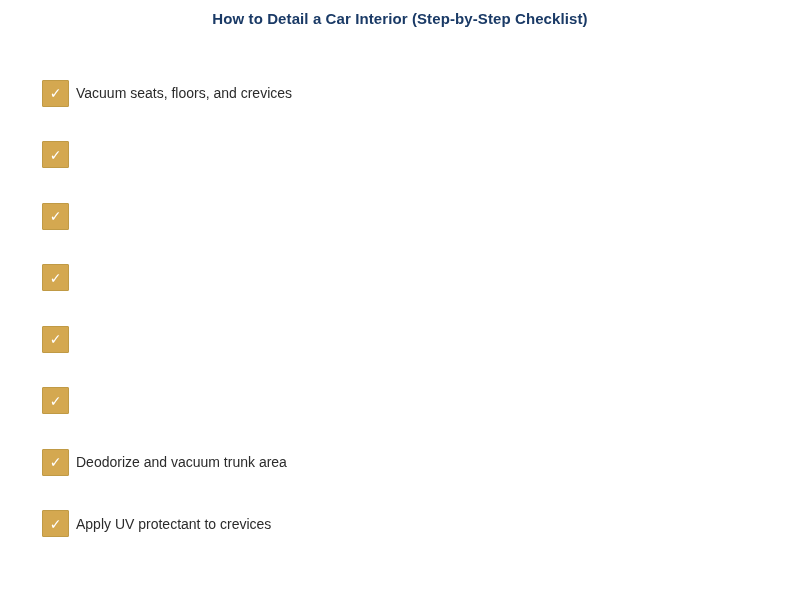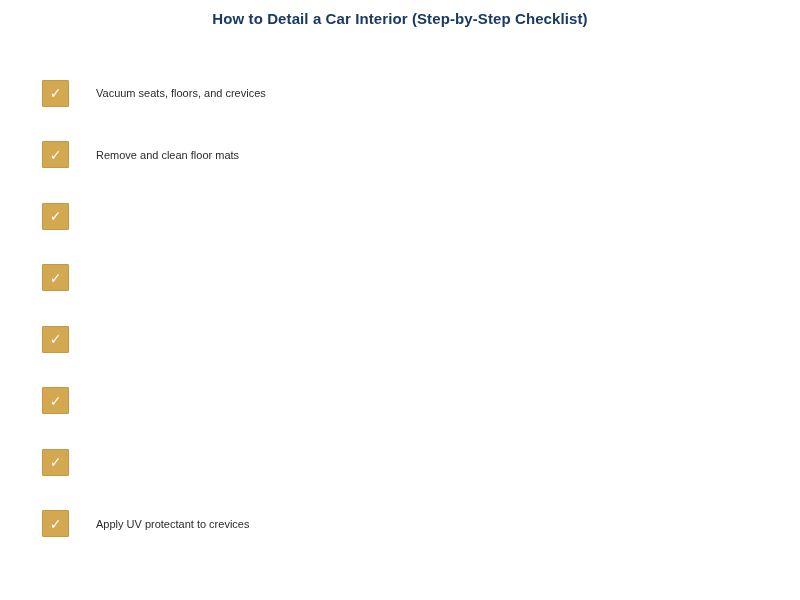--- a/index.html
+++ b/index.html
@@ -54,47 +54,40 @@
     flex: 0 0 auto;
     border-radius: 1px;
   }
   .checkbox .tick {
     color: #ffffff;
     font-size: 14px;
     line-height: 1;
     font-family: "DejaVu Sans", sans-serif;
   }
   .item-label {
-    margin-left: 27px;
-    font-size: 11px;
+    margin-left: 7px;
+    font-size: 14px;
     color: #2b2b2b;
     white-space: nowrap;
   }
 </style>
 </head>
 <body>
 
 <div class="page">
 
   <div class="title">How to Detail a Car Interior (Step-by-Step Checklist)</div>
 
   <div class="checklist">
 
     <div class="check-row">
       <span class="checkbox">
         <span class="tick">✓</span>
       </span>
       <span class="item-label">Vacuum seats, floors, and crevices</span>
-    </div>
-
-    <div class="check-row">
-      <span class="checkbox">
-        <span class="tick">✓</span>
-      </span>
-      <span class="item-label">Remove and clean floor mats</span>
     </div>
 
     <div class="check-row">
       <span class="checkbox">
         <span class="tick">✓</span>
       </span>
     </div>
 
     <div class="check-row">
       <span class="checkbox">
@@ -117,17 +110,24 @@
     <div class="check-row">
       <span class="checkbox">
         <span class="tick">✓</span>
       </span>
     </div>
 
     <div class="check-row">
       <span class="checkbox">
         <span class="tick">✓</span>
       </span>
+      <span class="item-label">Deodorize and vacuum trunk area</span>
+    </div>
+
+    <div class="check-row">
+      <span class="checkbox">
+        <span class="tick">✓</span>
+      </span>
       <span class="item-label">Apply UV protectant to crevices</span>
     </div>
 
   </div>
 </div>
 
 </body></html>

